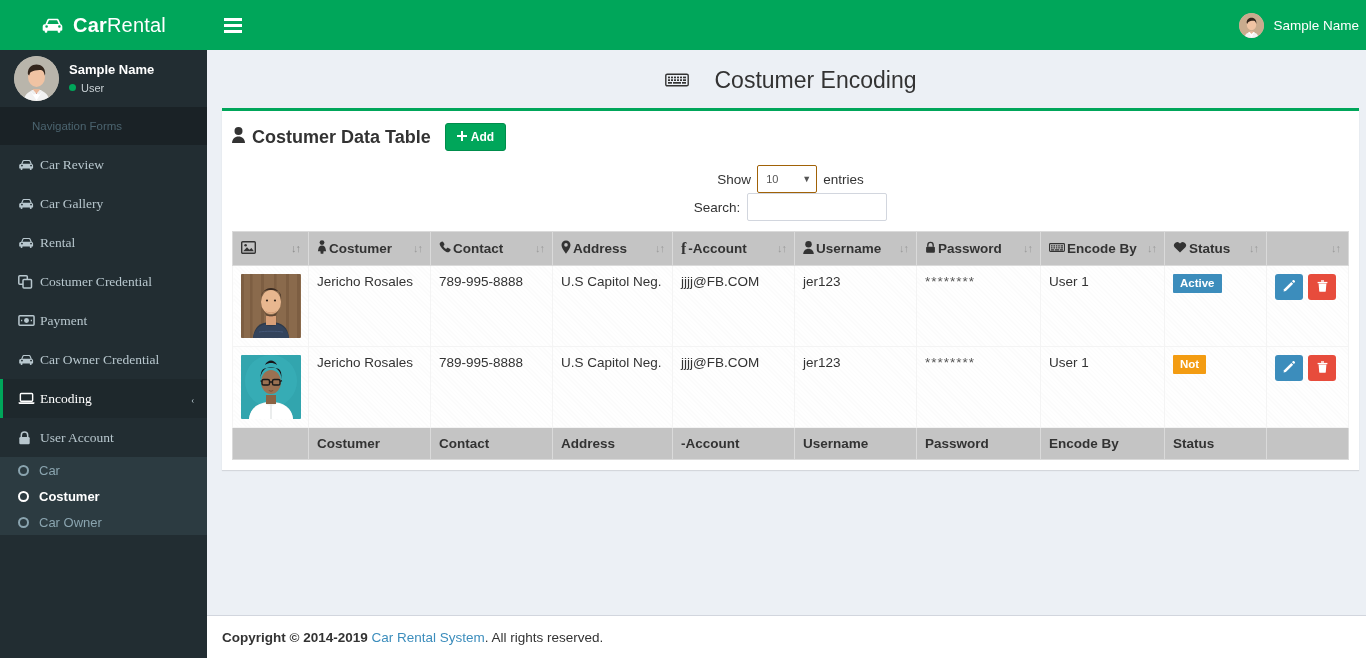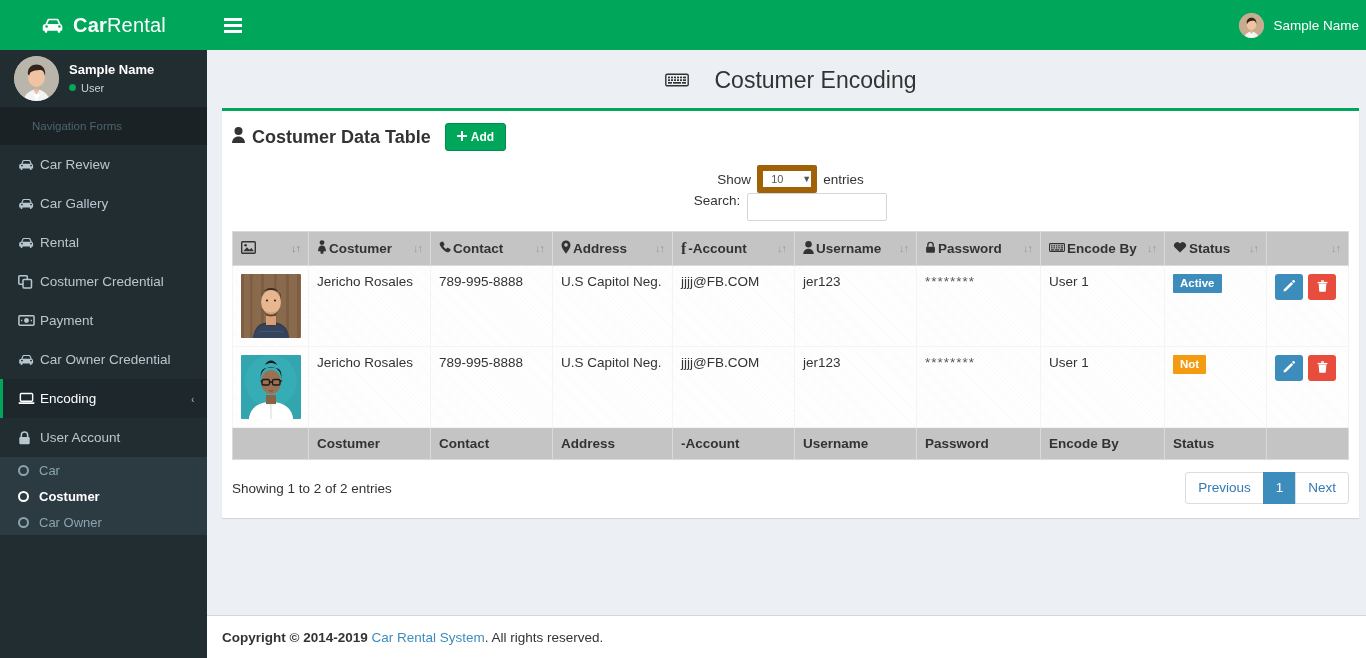--- a/index.html
+++ b/index.html
@@ -44,21 +44,21 @@
     background: #00a65a; display: inline-block; margin-right: 5px;
   }
   .nav-header {
     color: #4b646f; background: #1a2226; font-size: 11.5px;
     padding: 10px 16px 10px 32px; line-height: 18px;
   }
   .nav { list-style: none; }
   .nav-item {
     display: flex; align-items: center; height: 39px;
     color: #b8c7ce; font-size: 13.5px; padding: 0 12px 0 15px;
-    border-left: 3px solid transparent; cursor: pointer;
+    border-left: 3px solid transparent; cursor: pointer; font-family: Liberation Serif, serif;
   }
   .nav-item .ni-ic {
     width: 22px; flex: 0 0 22px; display: flex; align-items: center;
     color: #b8c7ce;
   }
   .nav-item .ni-label { flex: 1; }
   .nav-item.active {
     background: #1e282c; color: #fff; border-left-color: #00a65a;
   }
   .nav-item.active .ni-ic { color: #fff; }
@@ -118,28 +118,28 @@
     align-items: center; gap: 4px; line-height: 12px;
   }
   .box-body { padding: 0 10px 10px; }
 
   .dt-top { display: flex; justify-content: space-between; align-items: center; padding: 6px 0 10px; flex-direction: column; }
   .dt-length { font-size: 13.5px; color: #333; display: flex; align-items: center; gap: 6px; }
   .sel-wrap { position: relative; display: inline-block; }
   .sel-wrap select {
     appearance: none; -webkit-appearance: none;
     width: 60px; height: 28px; padding: 0 18px 0 8px;
-    border: 6px solid #a16207; border-radius: 2px; background: #fff;
+    border: 1px solid #a16207; border-radius: 2px; background: #fff;
     font-size: 11px; color: #555; font-family: "Liberation Sans", sans-serif;
   }
   .sel-wrap .caret {
     position: absolute; right: 6px; top: 50%; transform: translateY(-50%);
     font-size: 9px; color: #555; pointer-events: none;
   }
-  .dt-filter { font-size: 13.5px; color: #333; display: flex; align-items: flex-start; gap: 7px; }
+  .dt-filter { font-size: 13.5px; color: #333; display: flex; align-items: center; gap: 7px; }
   .dt-filter input {
     width: 140px; height: 28px; border: 1px solid #d2d6de; border-radius: 2px;
     padding: 0 8px; font-size: 13px; font-family: "Liberation Sans", sans-serif;
     outline: none; color: #555;
   }
 
   table.dt { width: 100%; border-collapse: collapse; table-layout: fixed; }
   table.dt th, table.dt td { border: 1px solid #f4f4f4; }
   table.dt thead th, table.dt tfoot th {
     background: #c4c4c4; color: #333; font-size: 13.5px; font-weight: bold;
@@ -701,28 +701,20 @@
                 <th>-Account</th>
                 <th>Username</th>
                 <th>Password</th>
                 <th>Encode By</th>
                 <th>Status</th>
                 <th></th>
               </tr>
             </tfoot>
           </table>
 
-          <div class="dt-bottom">
-            <div class="dt-info">Showing 1 to 2 of 2 entries</div>
-            <div class="pager">
-              <button class="pg">Previous</button>
-              <button class="pg current">1</button>
-              <button class="pg">Next</button>
-            </div>
-          </div>
 
         </div>
       </section>
     </div>
 
     <footer class="footer">
       <div>
         <b>Copyright © 2014-2019 </b><a href="#">Car Rental System</a><span>. All rights reserved.</span>
       </div>
     </footer>

